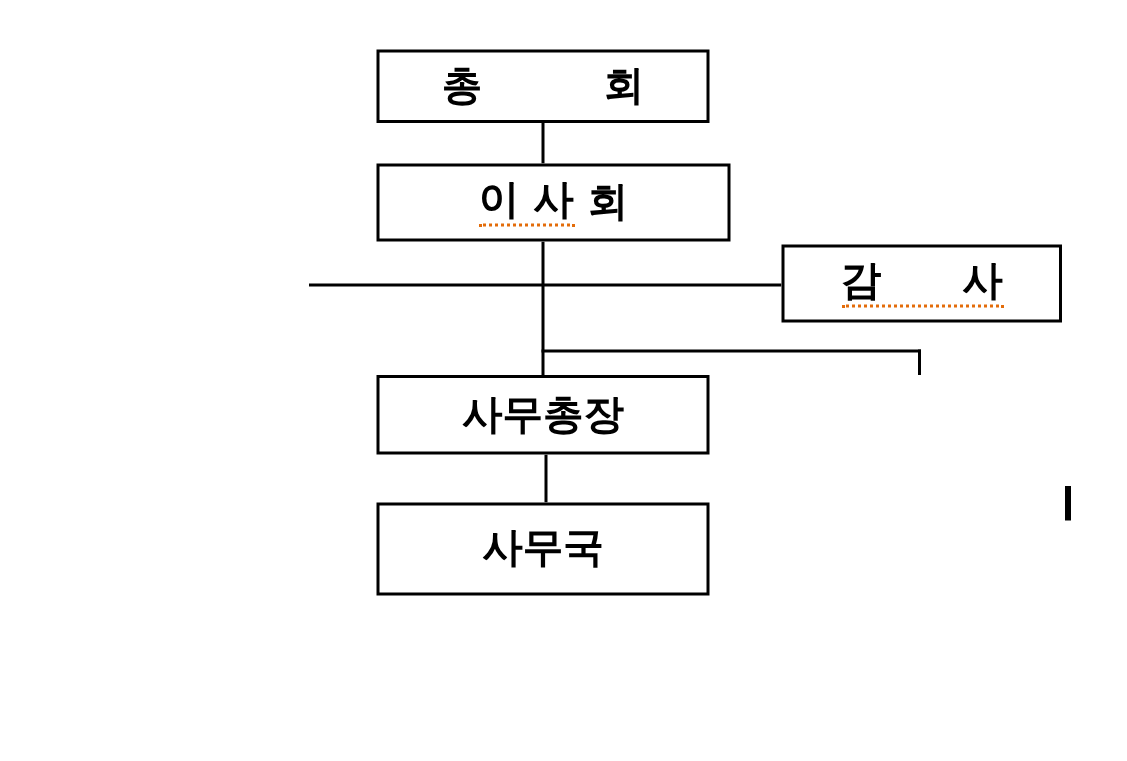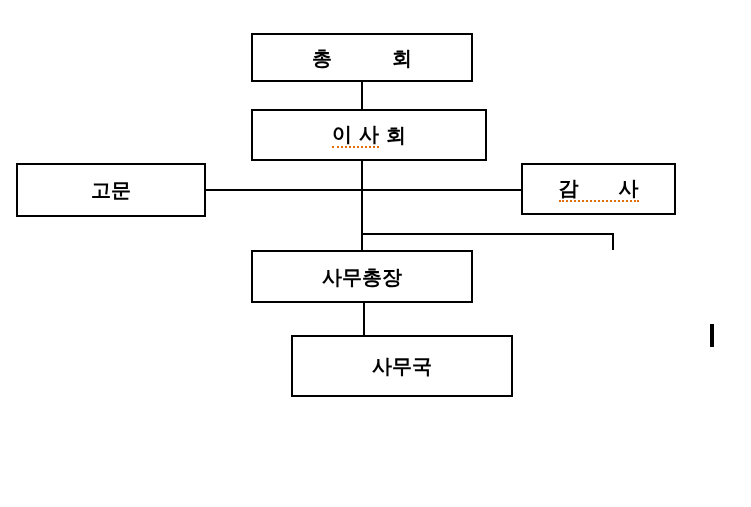--- a/index.html
+++ b/index.html
@@ -19,21 +19,21 @@
     position: absolute;
     box-sizing: border-box;
     border: 2px solid #000000;
     background: #ffffff;
     display: flex;
     align-items: center;
     justify-content: center;
   }
   .seg {
     font-weight: bold;
-    font-size: 20px;
+    font-size: 27px;
     color: #000000;
     white-space: pre;
     line-height: 1.1;
   }
   .misspell {
     border-bottom: 2px dotted #e36c0a;
     padding-bottom: 1px;
   }
   .line {
     position: absolute;
@@ -58,32 +58,29 @@
 
   <div class="box" style="left:251px; top:33px;  width:222px; height:49px;">
     <span class="seg">총　　　회</span>
   </div>
 
   <div class="box" style="left:251px; top:109px; width:236px; height:52px;">
     <span class="seg misspell">이 사</span>
       <span class="seg"> 회</span>
   </div>
 
-  <div class="box" style="left:16px;  top:163px; width:190px; height:54px;">
-    <span class="seg">고문</span>
-  </div>
 
-  <div class="box" style="left:521px; top:163px; width:155px; height:52px;">
+  <div class="box" style="left:521px; top:163px; width:187px; height:52px;">
     <span class="seg misspell">감　　사</span>
   </div>
 
   <div class="box" style="left:251px; top:250px; width:222px; height:53px;">
     <span class="seg">사무총장</span>
   </div>
 
 
-  <div class="box" style="left:251px; top:335px; width:222px; height:62px;margin-left:40px;">
+  <div class="box" style="left:251px; top:335px; width:222px; height:62px;">
     <span class="seg">사무국</span>
   </div>
 
   <div class="cursor-mark" style="left:710px; top:324px; width:4px; height:23px;"></div>
 
 </div>
 
 </body></html>

